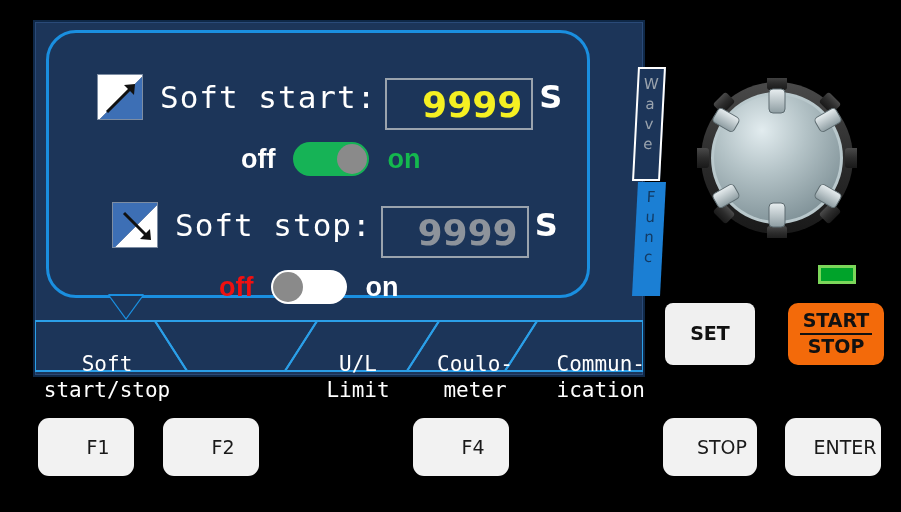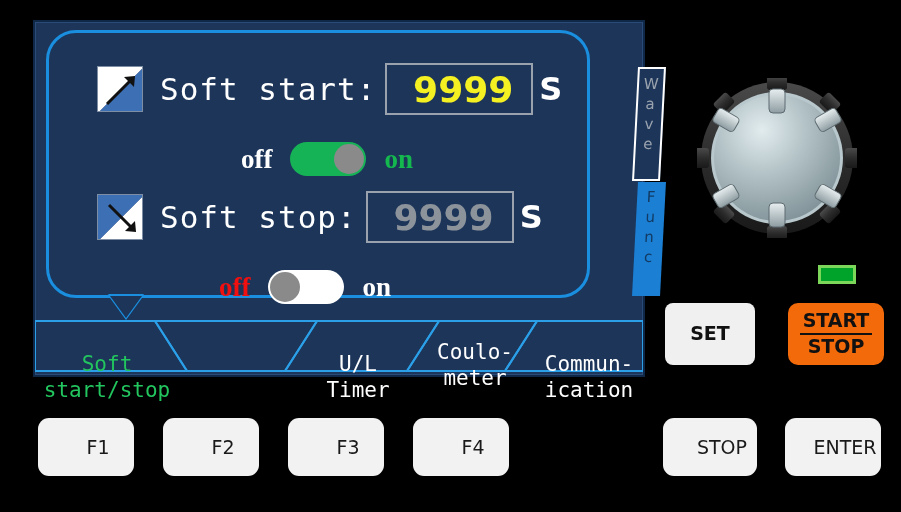--- a/index.html
+++ b/index.html
@@ -47,32 +47,32 @@
   .tri-icon svg { position:absolute; left:0; top:0; }
 
   .lbl {
     color:#ffffff; font-size:31px; letter-spacing:1px;
     font-family:"DejaVu Sans Mono", monospace; white-space:nowrap;
   }
 
   .valbox {
     border:2px solid #9aa3ad; background:#1c3559;
     width:148px; height:52px; display:flex; align-items:center;
-    justify-content:flex-end; padding-right:18px;
+    justify-content:flex-end; padding-right:9px;margin-top:15px;
   }
   .valbox span { font-size:36px; font-family:"DejaVu Sans", sans-serif; font-weight:bold; }
   .val-active { color:#f5f022; }
   .val-dim    { color:#8d939b; }
 
   .unit { color:#ffffff; font-size:32px; font-family:"DejaVu Sans", sans-serif;
           margin-left:6px; font-weight:bold;}
 
   
   .tgl-row { position:absolute; display:flex; align-items:center; gap:18px; }
-  .tgl-text { font-size:27px; font-family:Liberation Serif, serif; font-weight:bold; }
+  .tgl-text { font-size:27px; font-family:Liberation Sans, sans-serif; font-weight:bold; }
   .t-white { color:#ffffff; }
   .t-green { color:#14b84e; }
   .t-red   { color:#f01010; }
 
   .switch { width:76px; height:34px; border-radius:17px; position:relative; flex:none; }
   .switch .knob { position:absolute; top:2px; width:30px; height:30px;
                   border-radius:50%; background:#8a8a8a; }
   .sw-on  { background:#16b356; }
   .sw-on .knob { right:2px; }
   .sw-off { background:#ffffff; }
@@ -87,21 +87,21 @@
   #vtab-wave { left:600px; top:45px; height:114px; border:2px solid #ffffff;
                color:#9aa3ad; background:#1c3559;
                transform:skewX(-3deg); }
   #vtab-func { left:600px; top:160px; height:114px; background:#1b7fd4;
                color:#123a63; transform:skewX(-3deg); border:none; }
 
   
   #tabstrip { position:absolute; left:0; bottom:0; width:608px; height:66px; }
   .tab { position:absolute; text-align:center; font-size:21px; line-height:26px;
          font-family:"DejaVu Sans Mono", monospace; white-space:pre-line; }
-  .tab-active { color:#22c55e; }
+  .tab-active { color:#ffffff; }
   .tab-idle   { color:#ffffff; }
 
   
   #knob { position:absolute; left:697px; top:78px; width:160px; height:160px; }
 
   #led { position:absolute; left:818px; top:265px; width:38px; height:19px;
          background:#00a32a; border:3px solid #7cd65a; }
 
   .hwbtn {
     position:absolute; background:#f0f0f0; border-radius:10px;
@@ -146,21 +146,21 @@
       </div>
 
       <div class="tgl-row" style="left:192px; top:109px;">
         <div class="tgl-text t-white">off</div>
         <div class="switch sw-on">
           <div class="knob"></div>
         </div>
         <div class="tgl-text t-green">on</div>
       </div>
 
-      <div class="row" style="left:48px; top:158px;">
+      <div class="row" style="left:63px; top:158px;">
         <div class="tri-icon">
           <svg width="46" height="46" viewBox="0 0 46 46">
             <polygon points="46,0 46,46 0,46" fill="#ffffff"></polygon>
             <polygon points="0,0 46,0 0,46" fill="#3d6fb5"></polygon>
             <line x1="11" y1="10" x2="34" y2="33" stroke="#111" stroke-width="3"></line>
             <polygon points="38,37 27,36 37,26" fill="#111"></polygon>
           </svg>
         </div>
         <div class="lbl" style="margin-left:17px;">Soft stop:</div>
         <div class="valbox" style="margin-left:9px;">
@@ -211,27 +211,27 @@
 
         <path d="M502,12 L470,62 L608,62 L608,12 Z" fill="none" stroke="#2b9fe8" stroke-width="2"></path>
         <line x1="0" y1="12" x2="608" y2="12" stroke="#2b9fe8" stroke-width="2"></line>
       </svg>
       <div class="tab tab-active" style="left:4px; top:16px; width:136px;">
         <span>Soft
 start/stop</span>
       </div>
       <div class="tab tab-idle" style="left:268px; top:16px; width:110px;">
         <span>U/L
-Timer</span>
-      </div>
-      <div class="tab tab-idle" style="left:382px; top:4px; width:116px;">
+Limit</span>
+      </div>
+      <div class="tab tab-idle" style="left:382px; top:16px; width:116px;">
         <span>Coulo-
 meter</span>
       </div>
-      <div class="tab tab-idle" style="left:498px; top:16px; width:112px;">
+      <div class="tab tab-idle" style="left:498px; top:16px; width:112px;text-align:right;">
         <span>Commun-
 ication</span>
       </div>
     </div>
   </div>
 
   <div id="knob">
     <svg width="160" height="160" viewBox="0 0 160 160">
       <defs>
         <radialGradient id="gdisc" cx="38%" cy="28%" r="78%">
@@ -286,23 +286,20 @@
     <div class="sdiv"></div>
     <span>STOP</span>
   </div>
 
   <div class="fkey" style="left:38px;">
     <span>F1</span>
     </div>
   <div class="fkey" style="left:163px;">
     <span>F2</span>
     </div>
-  <div class="fkey" style="left:288px;">
-    <span>F3</span>
-    </div>
   <div class="fkey" style="left:413px;align-items:center;">
     <span>F4</span>
     </div>
 
   <div class="fkey" style="left:663px; width:94px;">
     <span>STOP</span>
     </div>
   <div class="fkey" style="left:785px; width:96px;justify-content:center;">
     <span>ENTER</span>
     </div>

